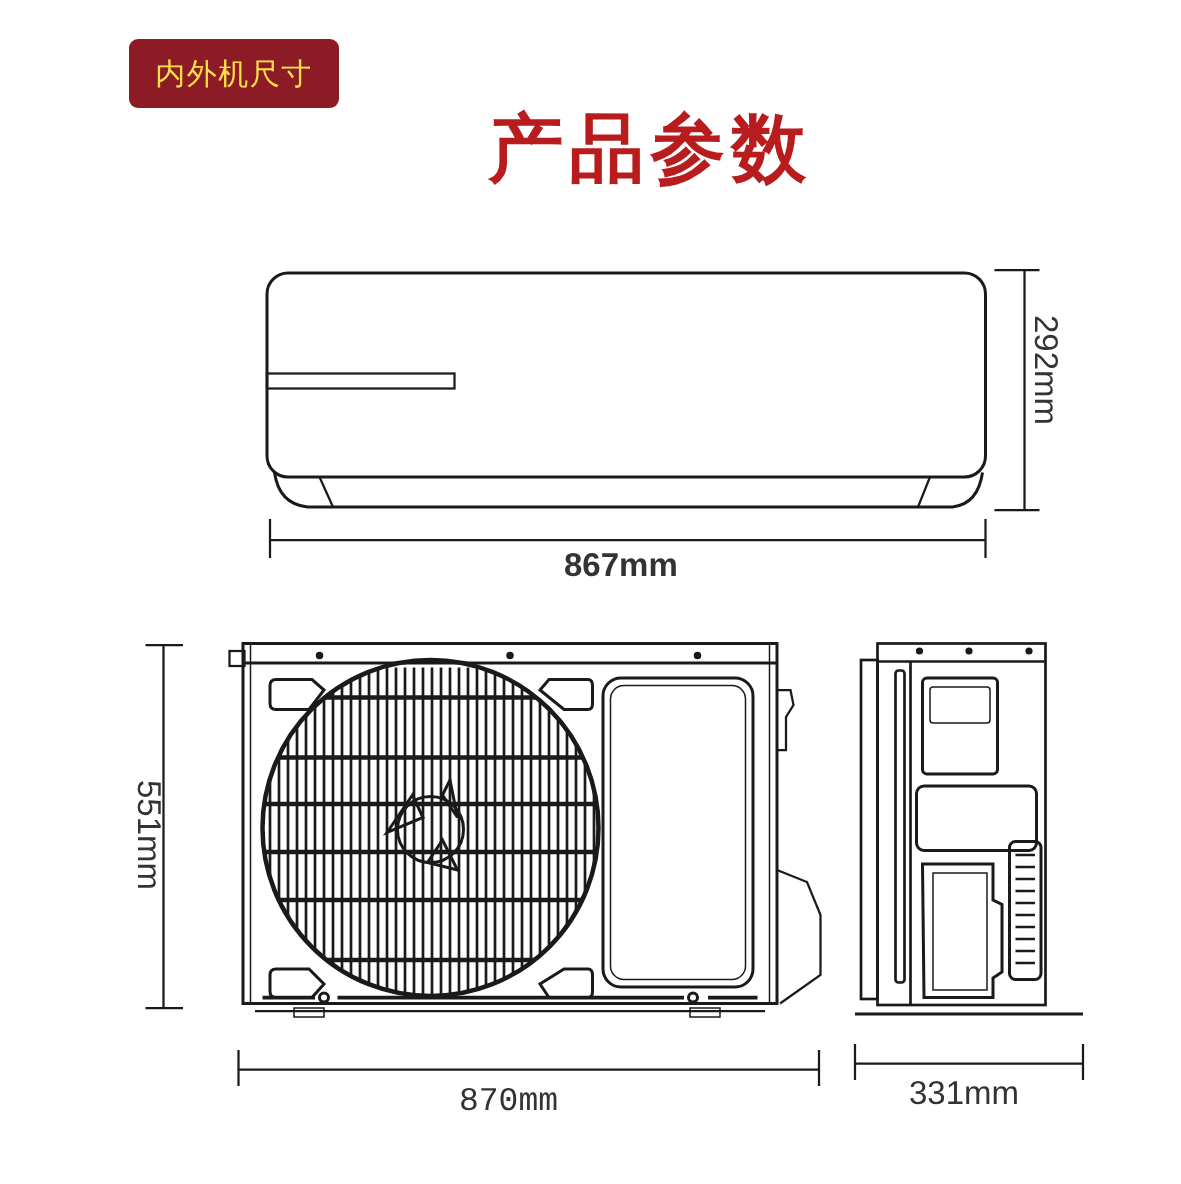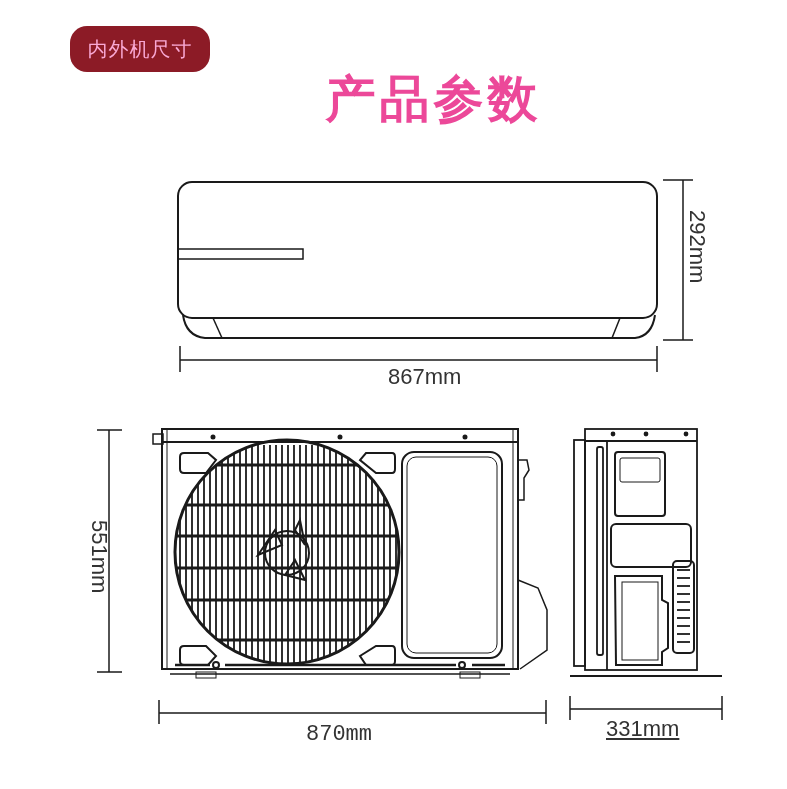--- a/index.html
+++ b/index.html
@@ -1,18 +1,18 @@
 <!DOCTYPE html>
 <html><head>
 <meta charset="utf-8">
 <style>
   html, body { margin:0; padding:0; background:#ffffff; }
   body { width:787px; height:789px; position:relative; overflow:hidden; font-family:"Liberation Sans","DejaVu Sans",sans-serif; }
-  .badge { position:absolute; left:70px; top:26px; width:140px; height:46px; background:#8c1b26; border-radius:17px; color:#f9a8d4; font-family:"DejaVu Sans",sans-serif; font-size:20px; line-height:46px; text-align:center; letter-spacing:1px; }
-  .title { position:absolute; left:0; width:787px; top:66px; text-align:center; font-family:"DejaVu Sans",sans-serif; font-weight:bold; font-size:50px; color:#ec4899; letter-spacing:4px; padding-left:80px; box-sizing:border-box; }
+  .badge { position:absolute; left:86px; top:26px; width:140px; height:46px; background:#8c1b26; border-radius:6px; color:#fde047; font-family:"DejaVu Sans",sans-serif; font-size:20px; line-height:46px; text-align:center; letter-spacing:1px; }
+  .title { position:absolute; left:0; width:787px; top:66px; text-align:center; font-family:"DejaVu Sans",sans-serif; font-weight:bold; font-size:50px; color:#b91c1c; letter-spacing:4px; padding-left:80px; box-sizing:border-box; }
   .dim { position:absolute; color:#333333; font-size:22px; font-family:"Liberation Sans",sans-serif; }
   .dim.v { transform-origin:left top; white-space:nowrap; }
   svg { position:absolute; left:0; top:0; }
 </style>
 </head>
 <body>
 
 <div class="badge">内外机尺寸</div>
 <div class="title">产品参数</div>
 
@@ -149,17 +149,17 @@
     <rect x="622" y="582" width="36" height="78" stroke-width="1"></rect>
     <line x1="570" y1="676" x2="722" y2="676" stroke-width="2"></line>
   </g>
   <g stroke="#1a1a1a" stroke-width="1.5">
     <line x1="570" y1="709" x2="722" y2="709"></line>
     <line x1="570" y1="696" x2="570" y2="720"></line>
     <line x1="722" y1="696" x2="722" y2="720"></line>
   </g>
 </svg>
 
-<div class="dim" style="left:388px; top:364px;">867mm</div>
+<div class="dim" style="left:376px; top:364px;font-weight:bold;">867mm</div>
 <div class="dim v" style="left:710px; top:210px; transform:rotate(90deg);">292mm</div>
 <div class="dim v" style="left:112px; top:520px; transform:rotate(90deg);">551mm</div>
 <div class="dim" style="left:306px; top:722px;font-family:Liberation Mono, monospace;">870mm</div>
-<div class="dim" style="left:606px; top:716px;text-decoration:underline;">331mm</div>
+<div class="dim" style="left:606px; top:716px;">331mm</div>
 
 </body></html>

